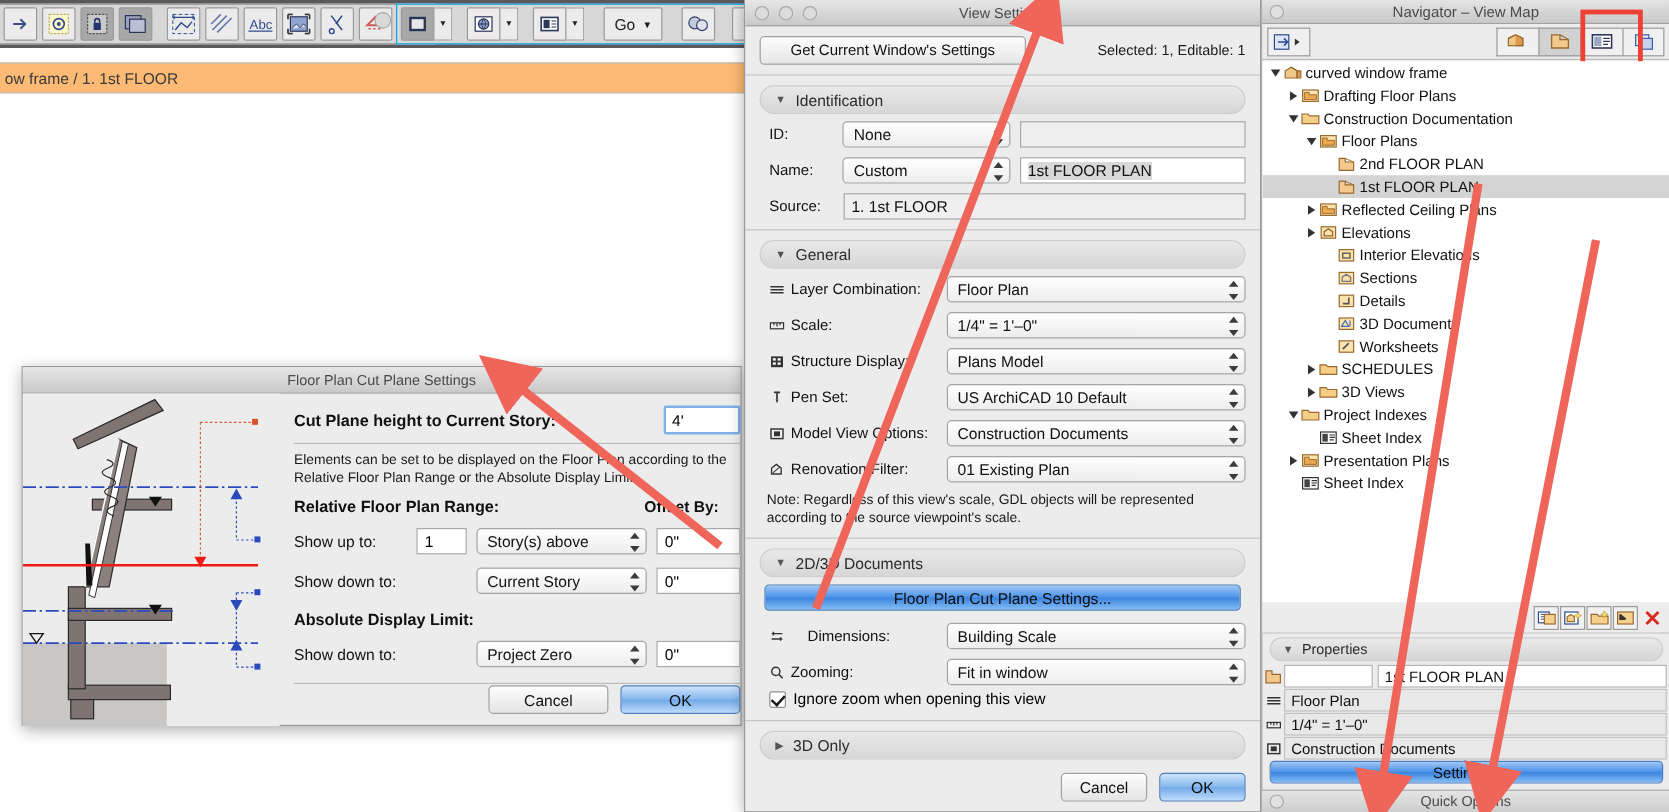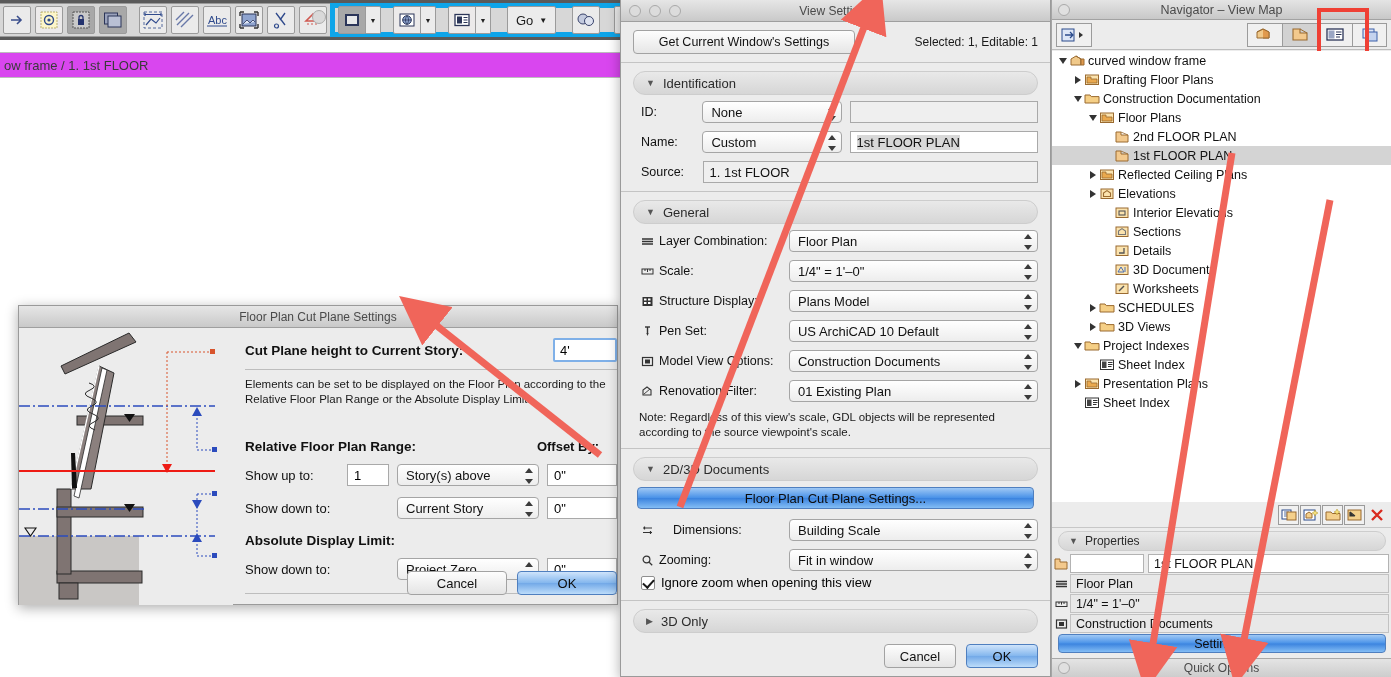--- a/index.html
+++ b/index.html
@@ -47,21 +47,21 @@
     border-radius:2px; display:flex; align-items:center; gap:6px;
     font-size:13px; color:#1b1b1b;
   }
   .sep-knob {
     width:14px; height:14px; border-radius:50%;
     background:#d9d9d9; border:1px solid #aaa;
   }
 
   #breadcrumb-bar {
     position:absolute; left:0; top:52px; width:620px; height:26px;
-    background:#d946ef; border-top:1px solid #bdbdbd; border-bottom:1px solid #bdbdbd;
+    background:#fdba74; border-top:1px solid #bdbdbd; border-bottom:1px solid #bdbdbd;
     display:flex; align-items:center; padding-left:4px;
     font-size:13px; color:#3a3a3a;
   }
   #canvas-white {
     position:absolute; left:0; top:78px; width:620px; height:599px; background:#fff;
   }
 
   
   .dialog {
     position:absolute; background:#ececec;
@@ -362,21 +362,21 @@
             <path d="M11 6h5M11 8h5M11 10h5M11 12h4" stroke="#2b3558" stroke-width="0.9"></path>
           </svg>
       </div>
     </div>
 
     <div id="toolbar-group-c" style="left:auto; right:auto; transform:translateX(0);">
     </div>
 
     <div style="position:absolute; left:312px; top:10px;" class="sep-knob"></div>
 
-    <div style="position:absolute; left:330px; top:3px; height:34px; display:flex; align-items:center; background:#d7d7d7; border:5px solid #0ea5e9; padding:2px 3px; gap:12px;">
+    <div style="position:absolute; left:330px; top:3px; height:34px; display:flex; align-items:center; background:#d7d7d7; border:1px solid #0ea5e9; padding:2px 3px; gap:12px;">
       <div style="display:flex;">
         <div class="tbtn pressed" style="border-radius:2px 0 0 2px;">
           <svg width="18" height="16" viewBox="0 0 18 16">
               <rect x="2" y="2" width="14" height="12" fill="#2b3558"></rect>
               <rect x="4" y="4" width="10" height="8" fill="#e8e8e8"></rect>
             </svg>
         </div>
         <div class="tbtn-arrow">▼</div>
       </div>
       <div style="display:flex;">
@@ -494,21 +494,21 @@
     <div id="cp-right">
       <div style="display:flex; align-items:center; justify-content:space-between;">
         <span class="cp-h">Cut Plane height to Current Story:</span>
         <div id="cutheight-field">
           <span>4'</span>
         </div>
       </div>
       <div class="cp-hr"></div>
       <div id="cp-desc">Elements can be set to be displayed on the Floor Plan according to the Relative Floor Plan Range or the Absolute Display Limit.</div>
 
-      <div style="display:flex; align-items:flex-end; justify-content:space-between; margin-top:32px;">
+      <div style="display:flex; align-items:flex-end; justify-content:space-between; margin-top:8px;">
         <span class="cp-h">Relative Floor Plan Range:</span>
         <span class="cp-lbl" style="font-weight:bold; margin-right:18px;">Offset By:</span>
       </div>
 
       <div style="display:flex; align-items:center; margin-top:10px; gap:8px;">
         <span class="cp-lbl" style="width:94px;">Show up to:</span>
         <div class="cpfield" style="width:42px;">
           <span>1</span>
         </div>
         <div class="popup" style="width:142px;">

